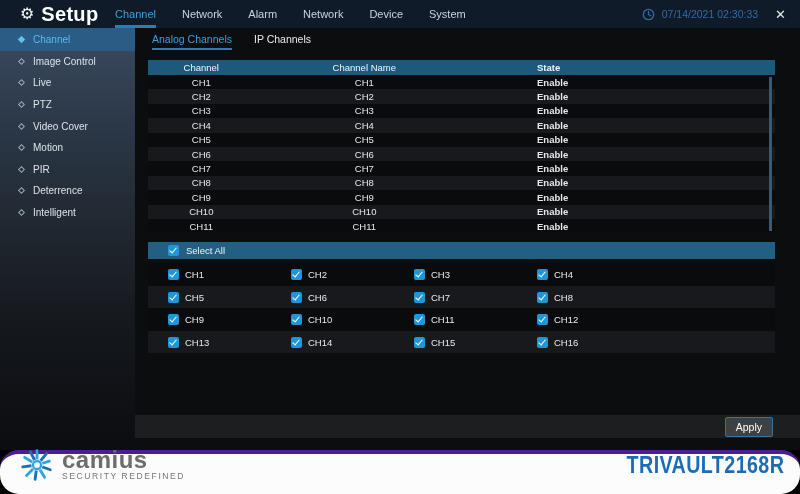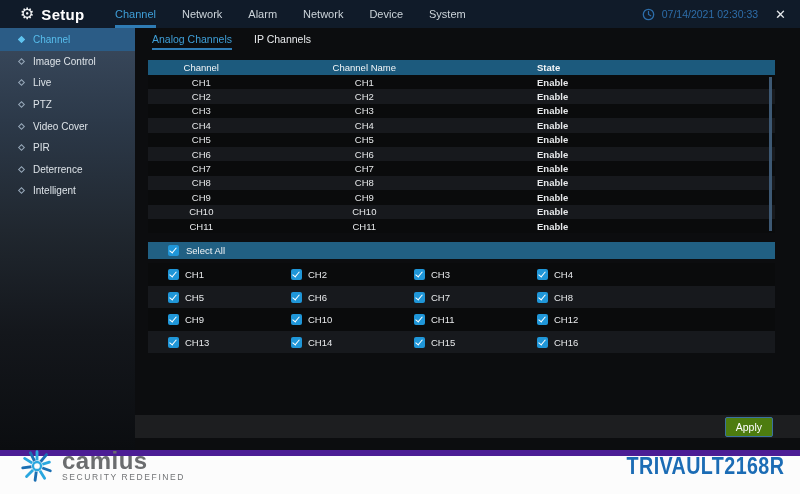--- a/index.html
+++ b/index.html
@@ -4,21 +4,21 @@
 <style>
   * { margin:0; padding:0; box-sizing:border-box; }
   html,body { width:800px; height:494px; overflow:hidden; background:#000;
               font-family:"Liberation Sans", sans-serif; }
   .app { width:800px; height:494px; display:flex; flex-direction:column; }
 
   
   .topbar { height:28px; background:#101b29; display:flex; align-items:center; flex:0 0 28px; }
   .brand { display:flex; align-items:center; gap:7px; padding-left:20px; width:115px; }
   .gear { color:#f2f4f6; font-size:16px; line-height:16px; }
-  .title { color:#ffffff; font-size:15px; font-weight:bold; letter-spacing:.3px; }
+  .title { color:#ffffff; font-size:20px; font-weight:bold; letter-spacing:.3px; }
   .menu { display:flex; align-items:stretch; gap:26px; height:28px; }
   .menu-item { color:#ccd4da; font-size:11px; display:flex; align-items:center; cursor:pointer;
                border-bottom:3px solid transparent; padding-top:3px; }
   .menu-item.active { color:#3f9fd8; border-bottom-color:#2f7cb5; }
   .top-right { margin-left:auto; display:flex; align-items:center; gap:7px; padding-right:14px; }
   .datetime { color:#2d6da9; font-size:10.5px; }
   .close { color:#e8ecef; font-size:13px; margin-left:10px; cursor:pointer; }
 
   
   .main { flex:1; display:flex; min-height:0; }
@@ -57,28 +57,28 @@
 
   .cb-grid { margin-top:4px; }
   .cb-row { height:22.5px; display:flex; align-items:center; padding-left:20px; background:#0a0b0c; }
   .cb-row:nth-child(even) { background:#17191d; }
   .cb-cell { width:123px; display:flex; align-items:center; gap:6px; color:#e8eaec;
              font-size:9.5px; cursor:pointer; }
 
   .spacer { flex:1; }
   .apply-bar { height:23px; flex:0 0 23px; background:#1d1e20; display:flex; align-items:center;
                justify-content:flex-end; padding-right:27px; }
-  .apply-btn { height:20px; min-width:47px; background:#4d7c0f; border:1px solid #3a719f;
+  .apply-btn { height:20px; min-width:47px; background:#404040; border:1px solid #3a719f;
                color:#fff; font-size:10.5px; font-family:"Liberation Sans",sans-serif;
                border-radius:2px; cursor:pointer; padding:0 10px; }
   .bottom-gap { height:12px; flex:0 0 12px; }
 
   
-  .footer { height:44px; flex:0 0 44px; background:#fcfcfc; border-top:6px solid #4c1d95;
-            display:flex; align-items:center; justify-content:space-between; padding:0 16px 18px 18px; }
+  .footer { height:44px; flex:0 0 44px; background:#fcfcfc; border-top:4px solid #4c1d95;
+            display:flex; align-items:center; justify-content:space-between; padding:0 16px 18px 18px;border-radius:19px; }
   .logo { display:flex; align-items:center; gap:6px; }
   .logo-text { display:flex; flex-direction:column; }
   .brand-name { color:#6b6d6f; font-size:24px; font-weight:bold; line-height:22px; letter-spacing:.5px; }
   .tagline { color:#717375; font-size:8.5px; letter-spacing:1.6px; font-weight:normal; }
   .model { color:#1b6cb5; font-size:24px; font-weight:bold; transform:scaleX(.82);
            transform-origin:right center; letter-spacing:.5px; }
 </style>
 </head>
 <body>
 
@@ -125,20 +125,24 @@
       <div class="side-item">
         <span class="diamond"></span>
         <span>PTZ</span>
       </div>
       <div class="side-item">
         <span class="diamond"></span>
         <span>Video Cover</span>
       </div>
       <div class="side-item">
         <span class="diamond"></span>
+        <span>Motion</span>
+      </div>
+      <div class="side-item">
+        <span class="diamond"></span>
         <span>PIR</span>
       </div>
       <div class="side-item">
         <span class="diamond"></span>
         <span>Deterrence</span>
       </div>
       <div class="side-item">
         <span class="diamond"></span>
         <span>Intelligent</span>
       </div>

